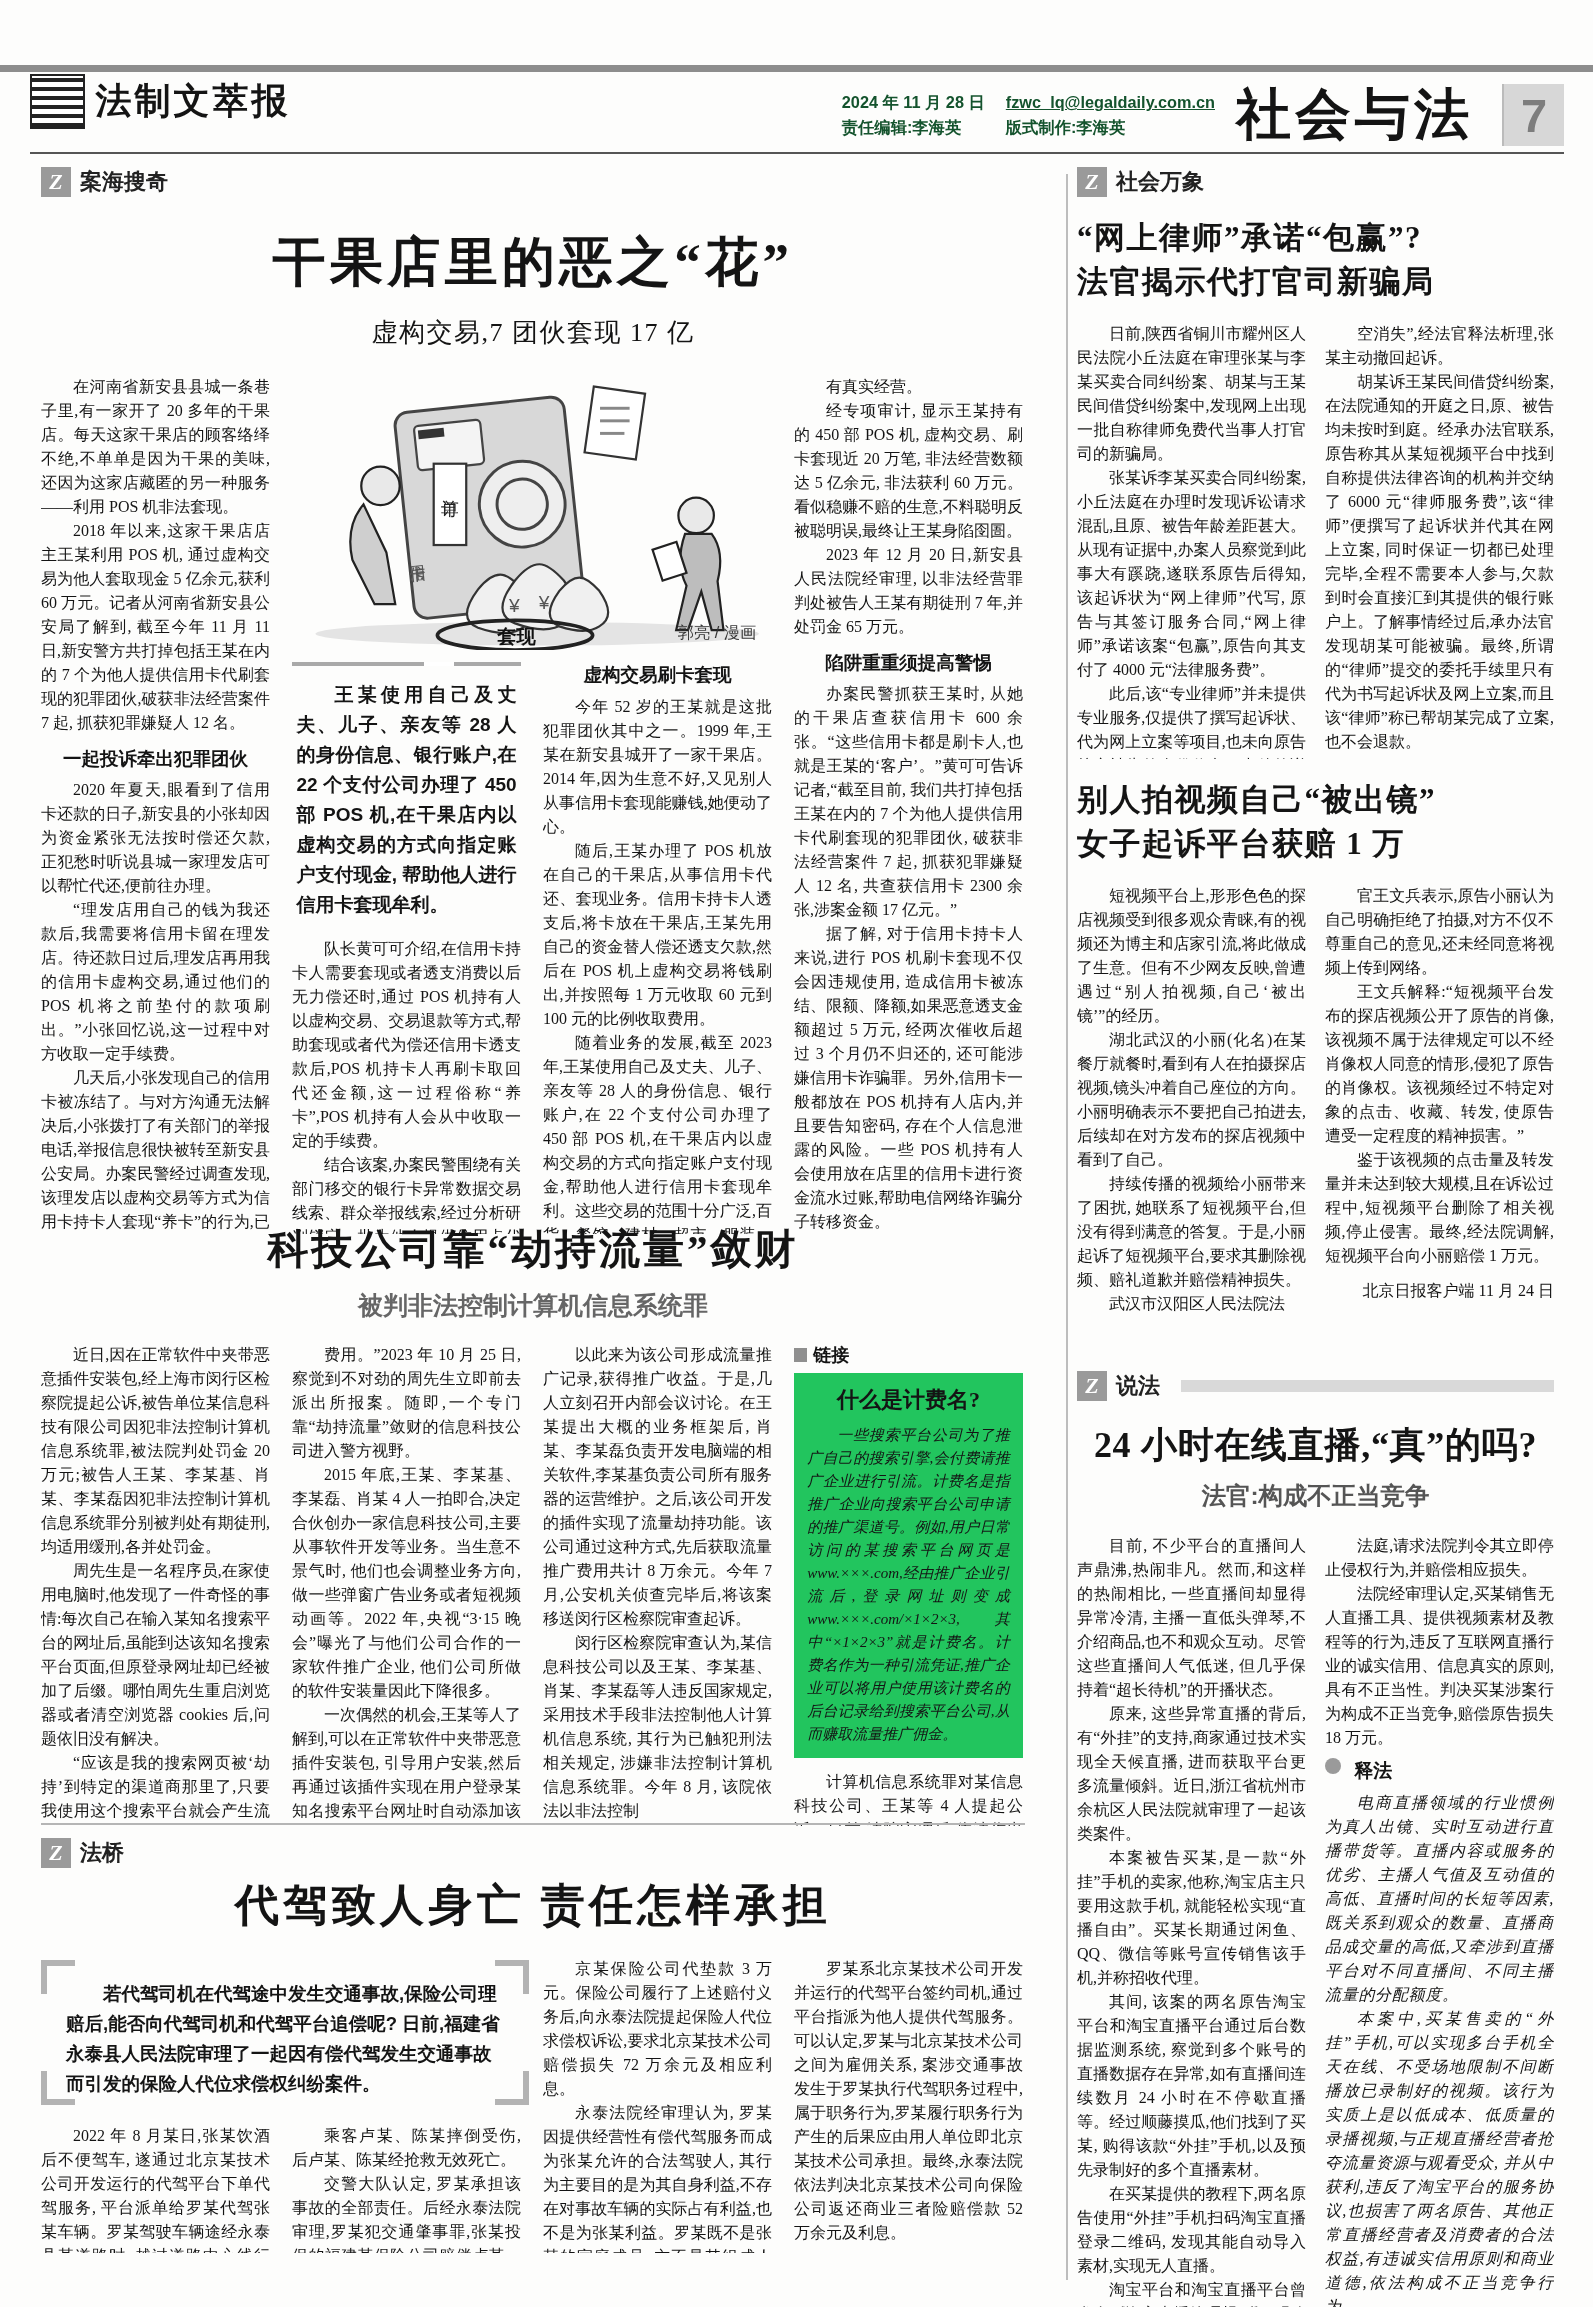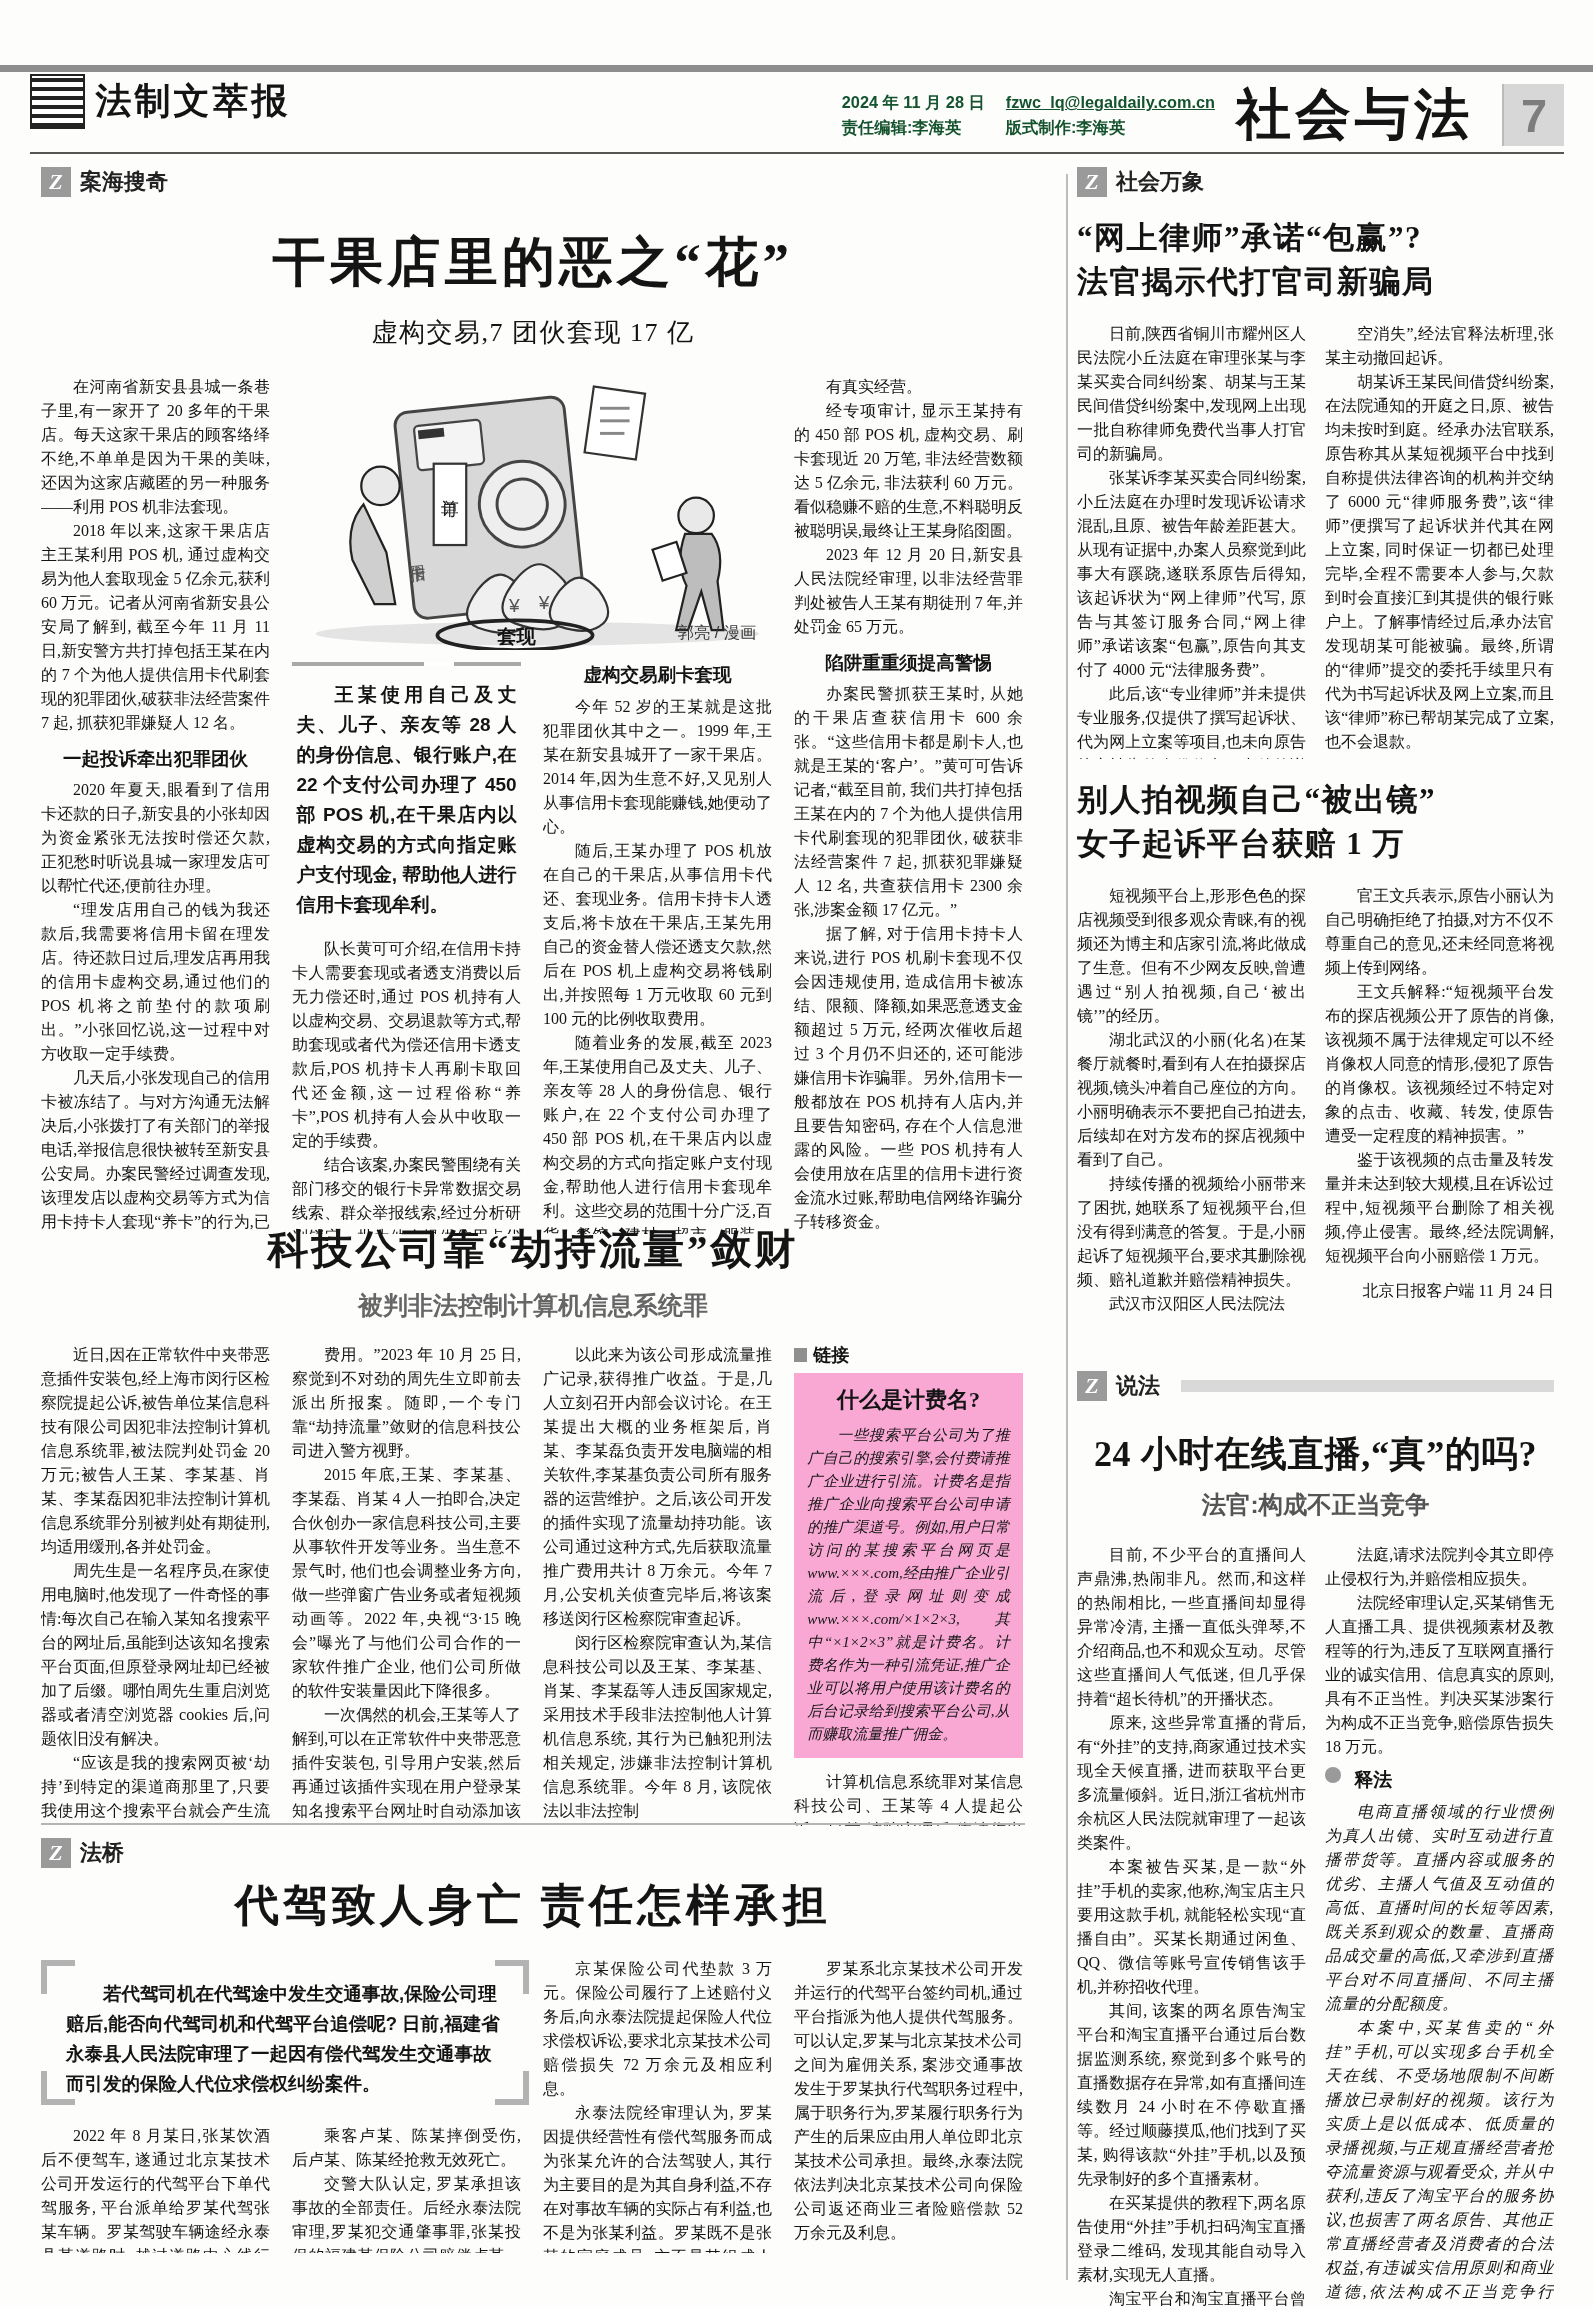--- a/index.html
+++ b/index.html
@@ -50,21 +50,21 @@
   .pad-illus { padding-top:287px; }
   .pullquote { border-top:4.4px solid #a9a9a9; position:relative; padding:13.3px 4.4px 7.4px; margin-bottom:10.4px; }
   .pullquote:before { content:""; position:absolute; right:67px; top:-4.4px; width:30px; height:4.4px; background:#fff; }
   .pullquote .pq-text { font-size:19px; line-height:30px; font-weight:bold; text-indent:2em; font-family:"Liberation Sans",sans-serif; }
   
   .a-tech { position:absolute; left:0; top:1055px; width:984px; }
   .a-tech .headline { text-align:center; font-size:41px; font-weight:bold; letter-spacing:3px; }
   .a-tech .deck { text-align:center; font-size:25px; color:#666; font-family:"Liberation Sans",sans-serif; font-weight:bold; margin-top:12px; }
   .a-tech .cols { margin-top:21px; height:483px; }
   .a-tech .col { width:229px; height:483px; }
-  .linkbox { background:#f9a8d4; padding:12px 13.3px; margin-top:6px; }
+  .linkbox { background:#22c55e; padding:12px 13.3px; margin-top:6px; }
   .linkbox .lb-title { text-align:center; font-size:22px; font-weight:bold; margin-bottom:9px; }
   .linkbox p { font-size:15px; line-height:23px; text-indent:2em; font-style:italic; }
   .lb-label { display:flex; align-items:center; gap:6px; font-family:"Liberation Sans",sans-serif; font-size:18px; font-weight:bold; }
   .lb-sq { width:13.3px; height:13.3px; background:#8f8f8f; }
   
   .divider2 { position:absolute; left:0; top:1656px; width:984px; height:2.2px; background:#b5b5b5; }
   .a-dj { position:absolute; left:0; top:1671px; width:984px; }
   .a-dj .headline { text-align:center; font-size:44px; font-weight:bold; letter-spacing:4.4px; margin-top:8px; }
   .a-dj .cols { position:relative; margin-top:22px; height:296px; }
   .a-dj .col { width:229px; height:296px; }
@@ -80,21 +80,21 @@
   .rail { position:absolute; left:1036px; top:0; width:477px; }
   .rail .cols { gap:19px; }
   .rail .col { width:229px; }
   .r-head { font-size:31px; font-weight:bold; letter-spacing:1.5px; line-height:44px; margin-top:19px; }
   .r-a1 .cols { margin-top:18px; height:437px; }
   .r-a1 .col { height:437px; }
   .r-a2 { margin-top:19px; }
   .r-a2 .cols { margin-top:18px; height:465px; }
   .r-a2 .col { height:465px; }
   .r-a3 { margin-top:22px; }
-  .r-a3 .headline { text-align:center; font-size:36px; font-weight:bold; margin-top:29px; letter-spacing:0.7px;}
+  .r-a3 .headline { text-align:center; font-size:36px; font-weight:bold; margin-top:20px; letter-spacing:0.7px;}
   .r-a3 .deck { text-align:center; font-size:24.4px; color:#555; font-family:"Liberation Sans",sans-serif; font-weight:bold; margin-top:10.4px; }
   .r-a3 .cols { margin-top:22px; height:813px; }
   .r-a3 .col { height:813px; }
   .shifa { display:flex; align-items:flex-start; gap:13px; font-size:19px; font-weight:bold; font-family:Liberation Mono, monospace; margin:7.4px 0; }
   .dot { width:16.3px; height:16.3px; border-radius:50%; background:#9a9a9a; }
   .kai p { font-style:italic; letter-spacing:0.7px; }
   .svgcap { font-family:"Liberation Sans",sans-serif; }
 </style>
 </head>
 <body>

